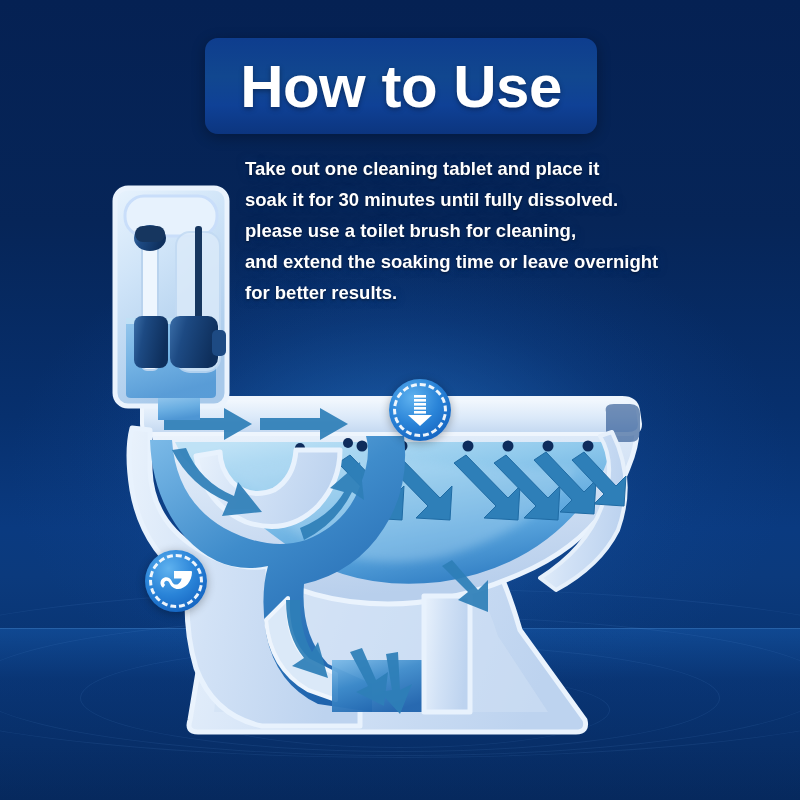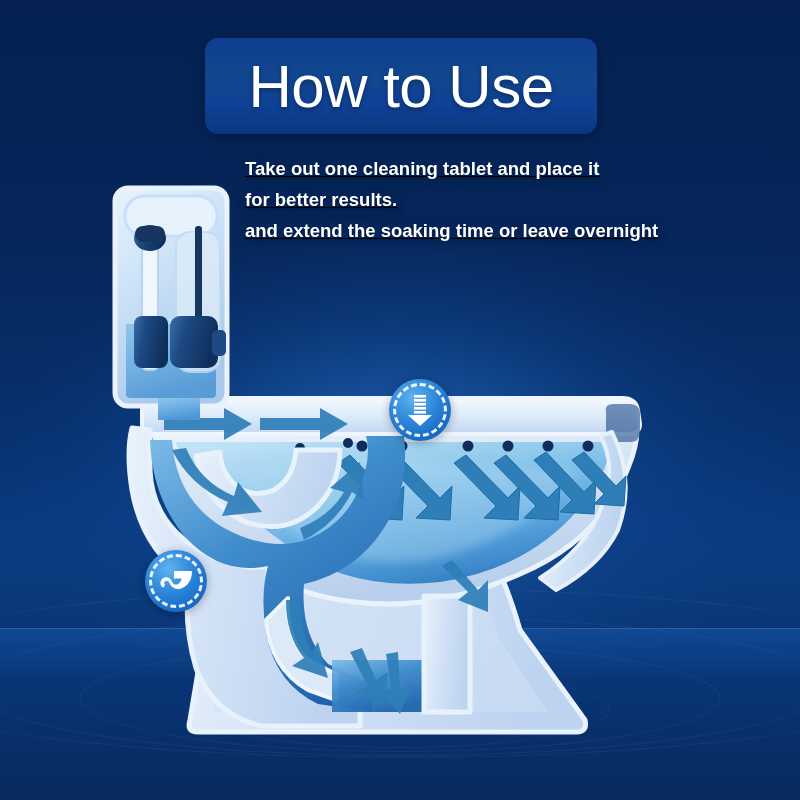--- a/index.html
+++ b/index.html
@@ -39,29 +39,29 @@
   
   #title-badge {
     position:absolute; left:205px; top:38px; width:392px; height:96px;
     border-radius:13px;
     background:linear-gradient(180deg,#0e3d8e 0%, #11478f 40%, #0f4196 70%, #0c357f 100%);
     box-shadow:0 3px 14px rgba(0,0,0,0.30);
     display:flex; align-items:center; justify-content:center;
   }
   #title-text {
     color:#ffffff;
-    font-size:60px; font-weight:normal;
+    font-size:60px; font-weight:bold;
     letter-spacing:-0.5px;
     text-shadow:0 2px 5px rgba(0,0,0,0.35);
     white-space:nowrap;
   }
 
   
   #instructions {
-    position:absolute; left:245px; top:153px; width:520px;text-decoration:underline;
+    position:absolute; left:245px; top:153px; width:520px;
   }
   #instructions .line {
     color:#ffffff;
     font-size:18.5px;
     font-weight:bold;
     line-height:31px;
     white-space:nowrap;
     text-shadow:0 1px 3px rgba(0,0,0,0.55), 0 0 10px rgba(20,60,130,0.65);
   }
 
@@ -231,22 +231,24 @@
 
     <path d="M158 398 L200 398 L200 420 L158 420 Z" fill="url(#gTankWater)"></path>
   </svg>
 
   <div id="title-badge">
     <span id="title-text">How to Use</span>
   </div>
 
   <div id="instructions">
     <div class="line">Take out one cleaning tablet and place it</div>
+    <div class="line">soak it for 30 minutes until fully dissolved.</div>
+    <div class="line">please use a toilet brush for cleaning,</div>
+    <div class="line">and extend the soaking time or leave overnight</div>
     <div class="line">for better results.</div>
-    <div class="line">and extend the soaking time or leave overnight</div>
   </div>
 
   <div class="badge" id="badge-download">
     <span class="dashring"></span>
     <svg width="30" height="34" viewBox="0 0 30 34">
       <g fill="#ffffff">
         <rect x="9" y="2" width="12" height="2.6"></rect>
         <rect x="9" y="6" width="12" height="2.6"></rect>
         <rect x="9" y="10" width="12" height="2.6"></rect>
         <rect x="9" y="14" width="12" height="2.6"></rect>

